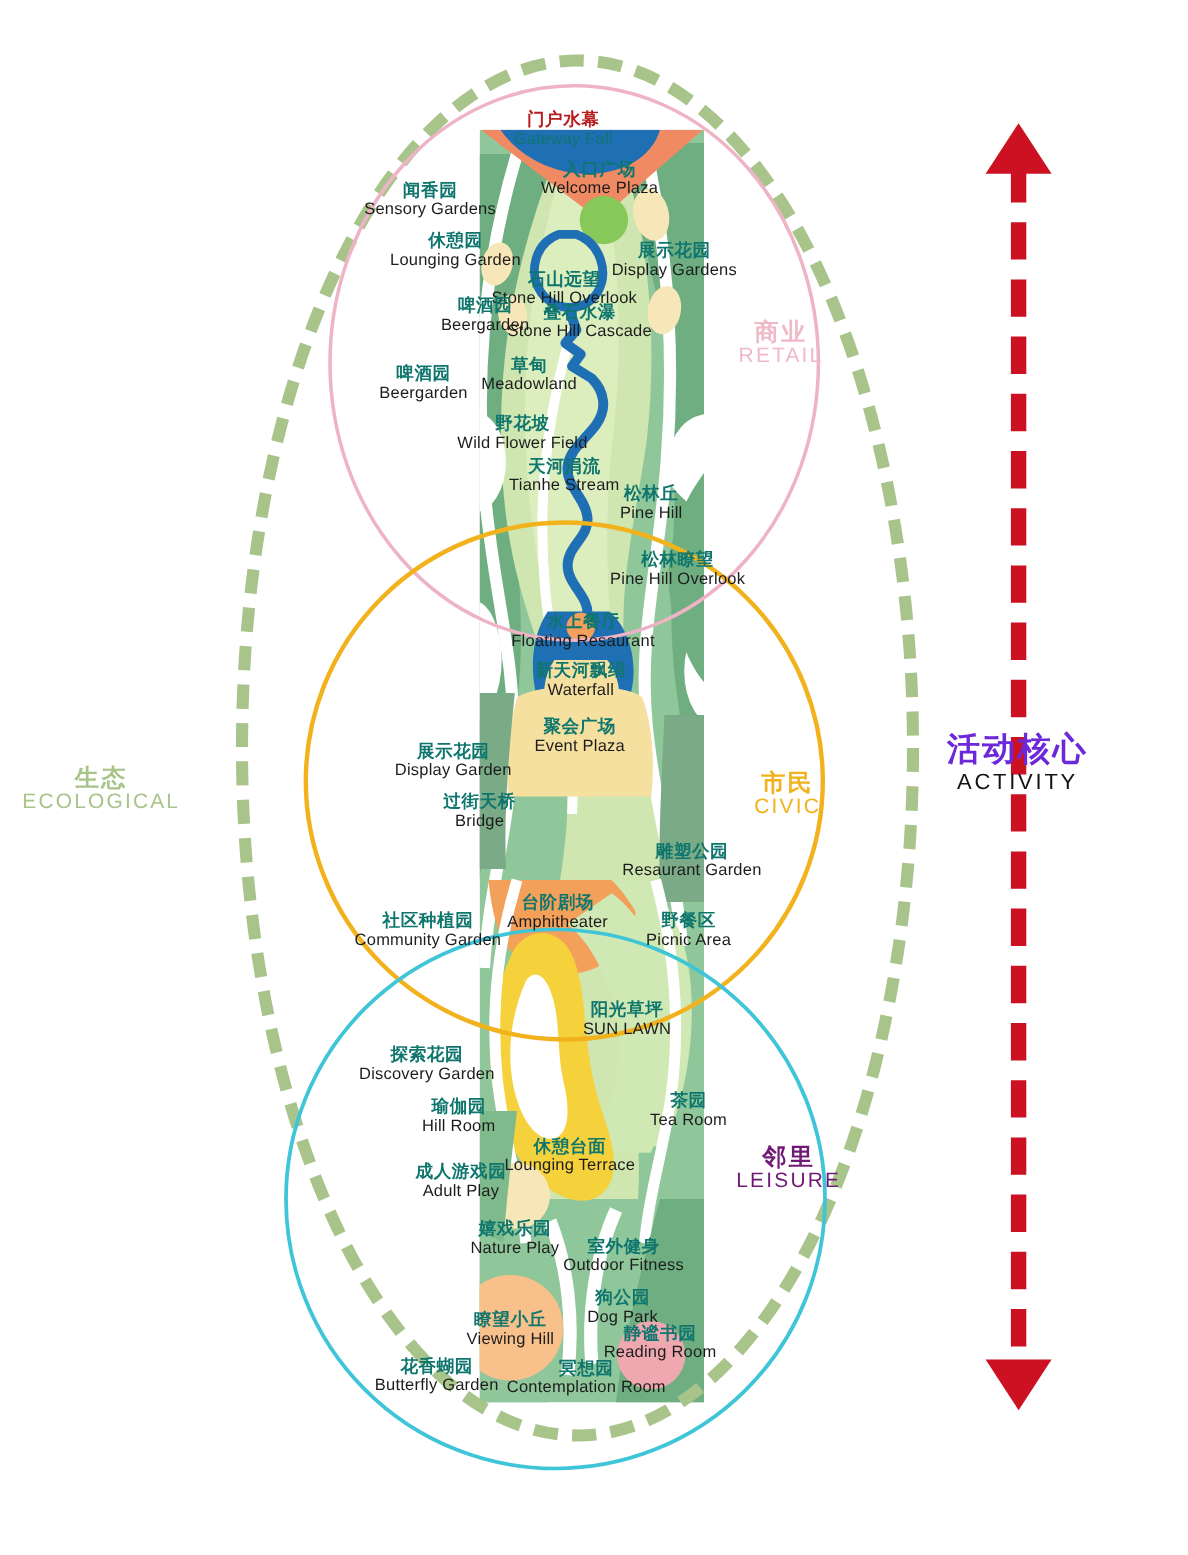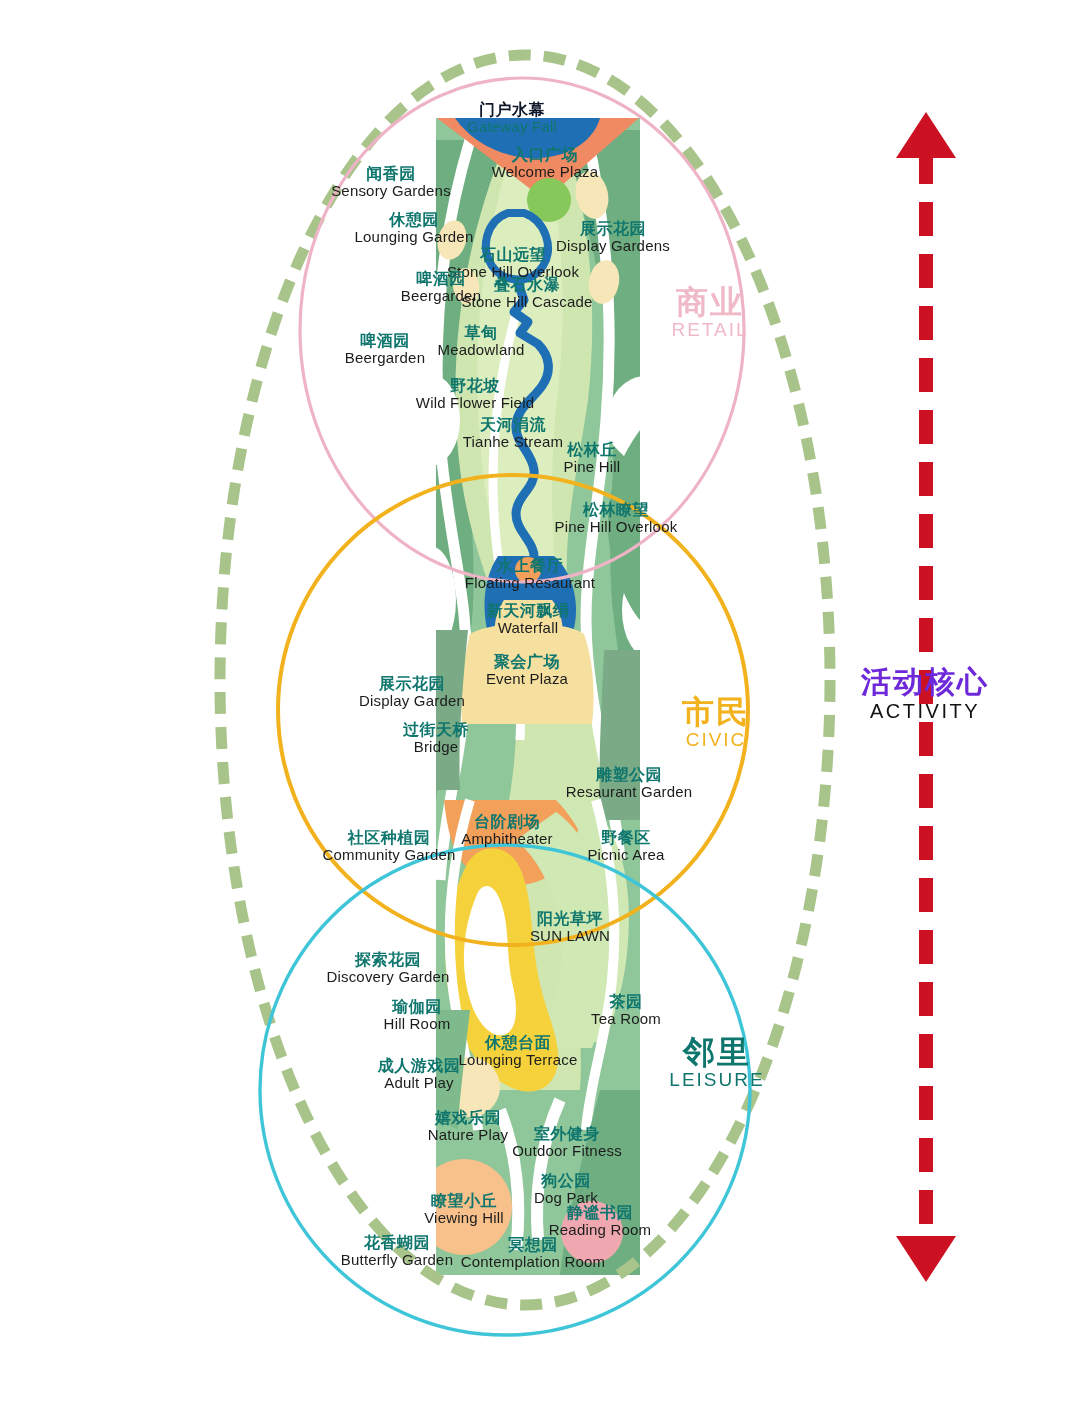--- a/index.html
+++ b/index.html
@@ -7,32 +7,32 @@
        font-family:"Liberation Sans","DejaVu Sans",sans-serif;}
   #stage{position:absolute;left:0;top:0;width:1080px;height:1414px;}
   svg.layer{position:absolute;left:0;top:0;width:1080px;height:1414px;overflow:visible;}
   .lbl{position:absolute;text-align:center;line-height:1.04;
        transform:translate(-50%,-50%);white-space:nowrap;pointer-events:none;}
   .lbl .cn{display:block;font-weight:bold;font-size:16px;color:#0f766e;letter-spacing:.5px;}
   .lbl .en{display:block;font-size:15px;color:#1c1c1c;letter-spacing:.2px;}
   
   .zone{position:absolute;text-align:center;transform:translate(-50%,-50%);
         white-space:nowrap;pointer-events:none;line-height:1.1;}
-  .zone .zcn{display:block;font-weight:bold;font-size:32px;letter-spacing:2px;}
+  .zone .zcn{display:block;font-weight:bold;font-size:22px;letter-spacing:2px;}
   .zone .zen{display:block;font-size:19px;letter-spacing:2px;}
   .zone.eco .zcn,.zone.eco .zen{color:#a8c48a;}
   .zone.retail .zcn,.zone.retail .zen{color:#f0b9c8;}
   .zone.civic .zcn,.zone.civic .zen{color:#f2b21d;}
-  .zone.leisure .zcn,.zone.leisure .zen{color:#0f766e;}
+  .zone.leisure .zcn,.zone.leisure .zen{color:#701a75;}
   .axis-cap{position:absolute;text-align:center;transform:translate(-50%,-50%);
             white-space:nowrap;pointer-events:none;line-height:1.15;}
   .axis-cap .acn{display:block;font-weight:bold;font-size:30px;color:#6d28d9;letter-spacing:2px;}
   .axis-cap .aen{display:block;font-size:20px;color:#121212;letter-spacing:2.5px;}
   
-  .lbl.on-blue .cn{color:#0f172a;}
+  .lbl.on-blue .cn{color:#b91c1c;}
   .lbl.on-blue .en{color:#0f766e;}
 </style>
 </head>
 <body>
 
 <div id="stage">
 
   <svg class="layer" viewBox="0 0 1080 1414">
     <defs>
       <clipPath id="bandClip">
@@ -146,20 +146,24 @@
 
     <circle cx="505" cy="1090" r="245" fill="none" stroke="#3fc5d8" stroke-width="3.4"></circle>
   </svg>
 
   <svg class="layer" viewBox="0 0 1080 1414">
     <line x1="926" y1="150" x2="926" y2="1245" stroke="#cc1122" stroke-width="14" stroke-dasharray="34 18"></line>
     <polygon points="926,112 956,158 896,158" fill="#cc1122"></polygon>
     <polygon points="926,1282 956,1236 896,1236" fill="#cc1122"></polygon>
   </svg>
 
+  <div class="zone eco" style="left:92px;top:718px;">
+    <span class="zcn">生态</span>
+    <span class="zen">ECOLOGICAL</span>
+  </div>
 
   <div class="zone retail" style="left:710px;top:313px;">
     <span class="zcn">商业</span>
     <span class="zen">RETAIL</span>
   </div>
 
   <div class="zone civic" style="left:716px;top:723px;">
     <span class="zcn">市民</span>
     <span class="zen">CIVIC</span>
   </div>

